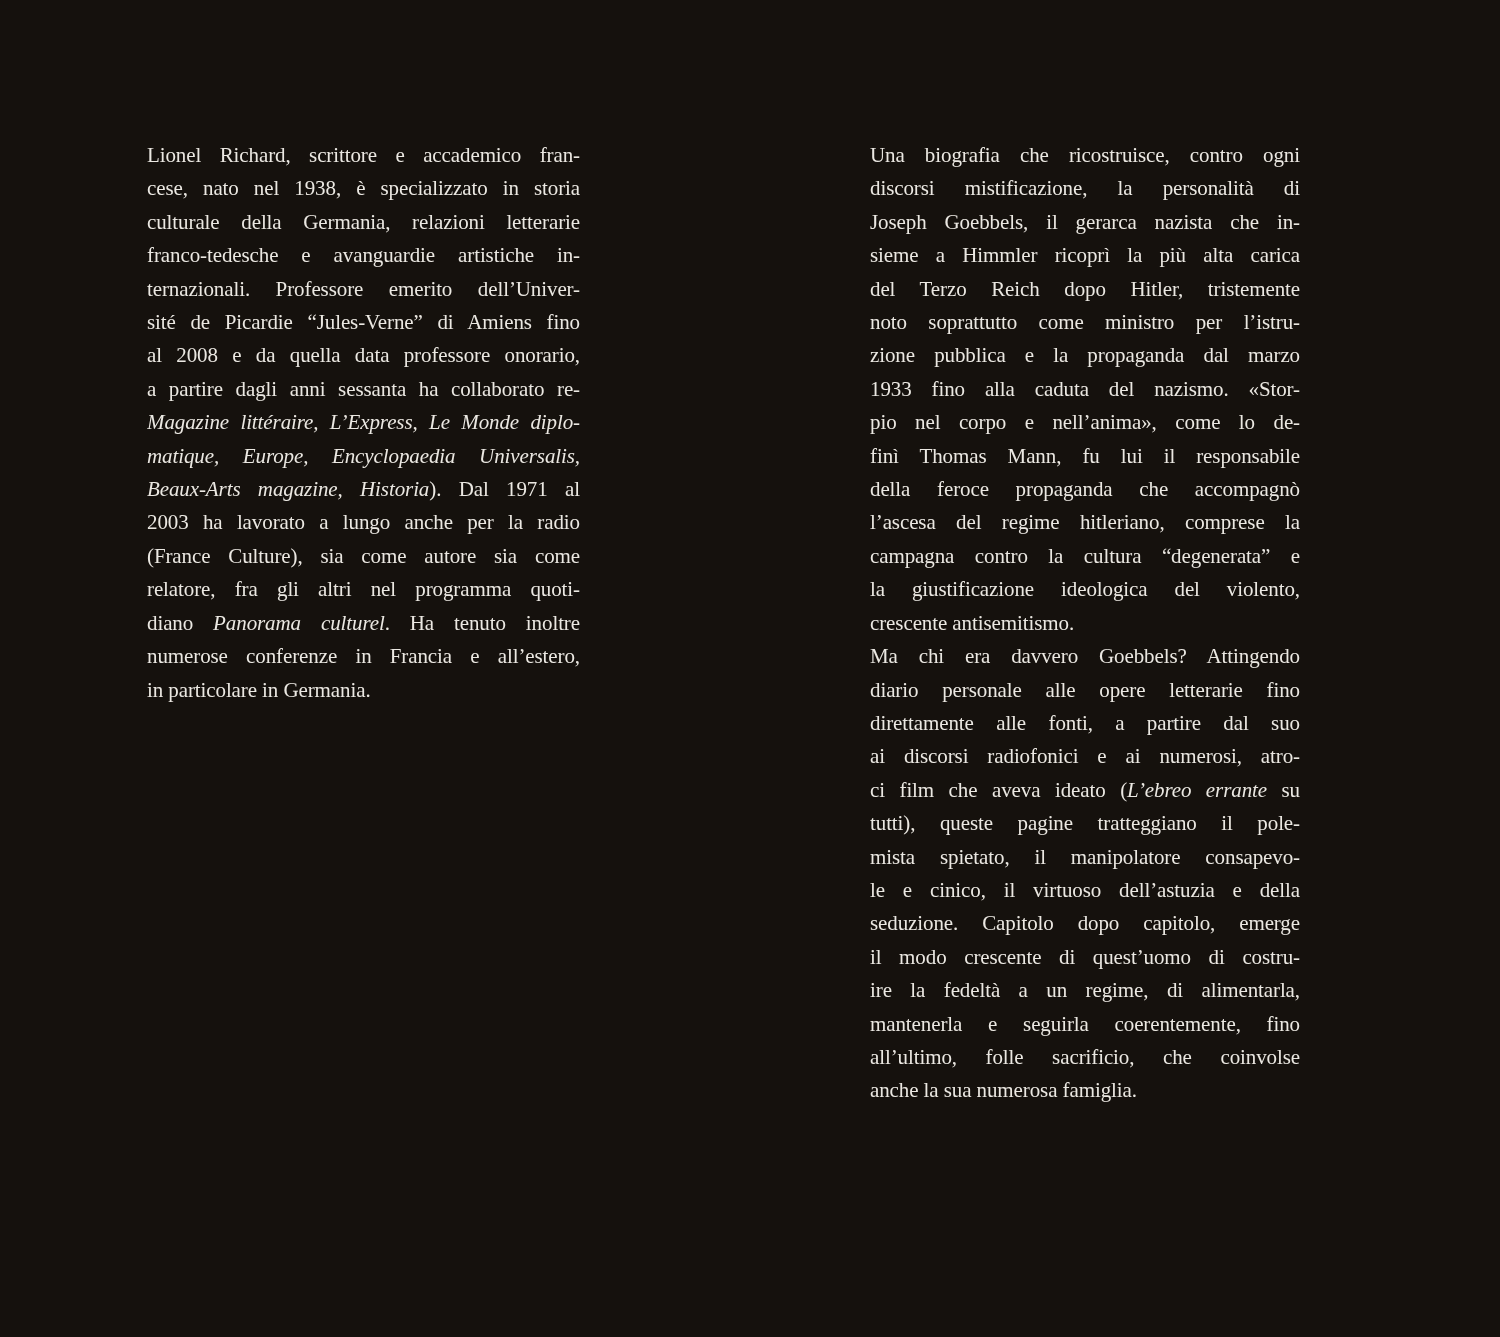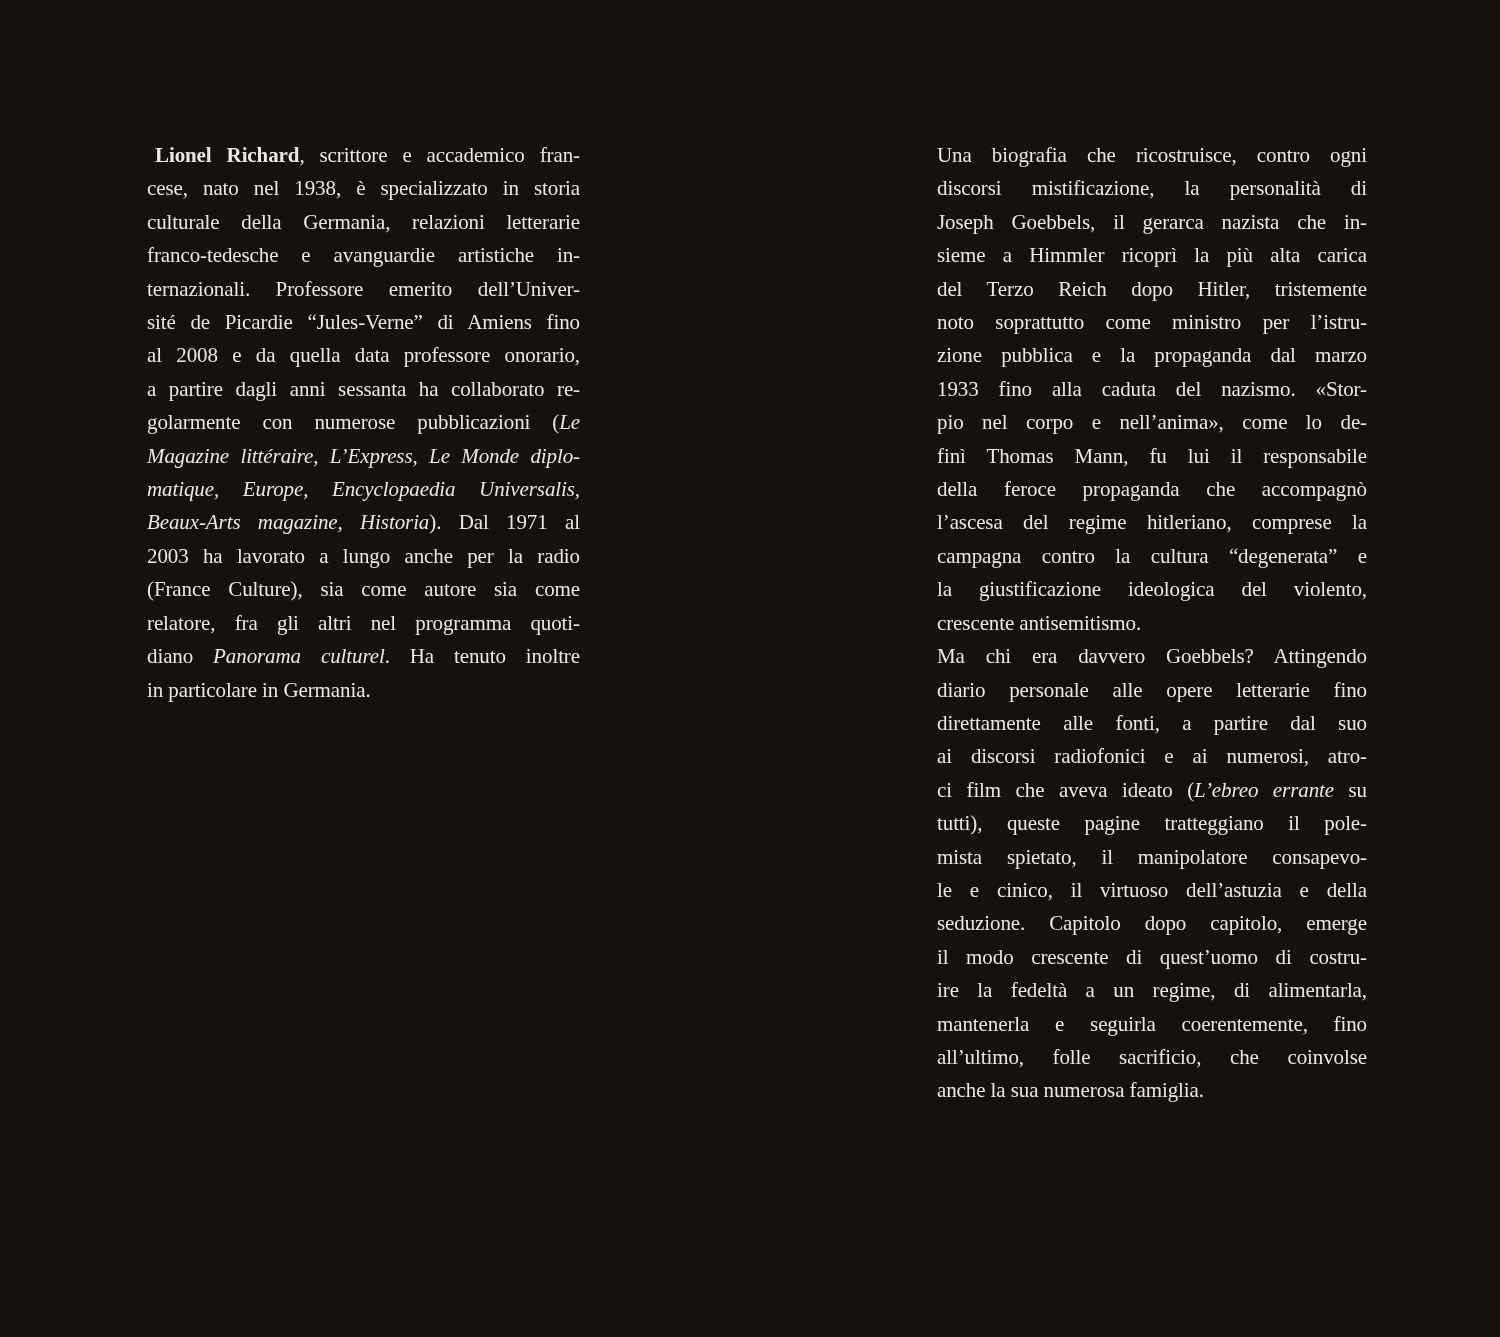--- a/index.html
+++ b/index.html
@@ -18,56 +18,56 @@
     position: absolute;
     inset: 0;
   }
   .col {
     position: absolute;
     top: 139px;
     color: #ebe8e2;
     font-size: 21px;
   }
   .col-left  { left: 147px; width: 433px; }
-  .col-right { left: 937px; width: 430px; }
+  .col-right { left: 870px; width: 430px; }
   .line {
     line-height: 33.4px;
     text-align: justify;
     text-align-last: justify;
     letter-spacing: -0.1px;
     overflow: hidden;
   }
   .line.last {
     text-align: left;
     text-align-last: left;
   }
-  .seg-b { font-weight: bold; margin-left: 8px; }
+  .seg-b { font-weight: normal; }
   .seg-i { font-style: italic; }
 </style>
 </head>
 <body style="background: rgb(21, 17, 13);">
 
 <div class="jacket">
   <section class="col col-left" style="color: rgb(235, 232, 226);">
       <div class="line"><span class="seg-b">Lionel Richard</span><span>, scrittore e accademico fran-</span></div>
       <div class="line"><span>cese, nato nel 1938, è specializzato in storia</span></div>
       <div class="line"><span>culturale della Germania, relazioni letterarie</span></div>
       <div class="line"><span>franco-tedesche e avanguardie artistiche in-</span></div>
       <div class="line"><span>ternazionali. Professore emerito dell’Univer-</span></div>
       <div class="line"><span>sité de Picardie “Jules-Verne” di Amiens fino</span></div>
       <div class="line"><span>al 2008 e da quella data professore onorario,</span></div>
       <div class="line"><span>a partire dagli anni sessanta ha collaborato re-</span></div>
-      <div class="line"><span>golarmente con numerose pubblicazioni (</span><span class="seg-i">Le</span></div>
       <div class="line"><span class="seg-i">Magazine littéraire, L’Express, Le Monde diplo-</span></div>
       <div class="line"><span class="seg-i">matique, Europe, Encyclopaedia Universalis,</span></div>
       <div class="line"><span class="seg-i">Beaux-Arts magazine, Historia</span><span>). Dal 1971 al</span></div>
       <div class="line"><span>2003 ha lavorato a lungo anche per la radio</span></div>
       <div class="line"><span>(France Culture), sia come autore sia come</span></div>
       <div class="line"><span>relatore, fra gli altri nel programma quoti-</span></div>
       <div class="line"><span>diano </span><span class="seg-i">Panorama culturel</span><span>. Ha tenuto inoltre</span></div>
+      <div class="line"><span>numerose conferenze in Francia e all’estero,</span></div>
       <div class="line last"><span>in particolare in Germania.</span></div>
     </section>
   <section class="col col-right" style="color: rgb(235, 232, 226);">
       <div class="line"><span>Una biografia che ricostruisce, contro ogni</span></div>
       <div class="line"><span>discorsi mistificazione, la personalità di</span></div>
       <div class="line"><span>Joseph Goebbels, il gerarca nazista che in-</span></div>
       <div class="line"><span>sieme a Himmler ricoprì la più alta carica</span></div>
       <div class="line"><span>del Terzo Reich dopo Hitler, tristemente</span></div>
       <div class="line"><span>noto soprattutto come ministro per l’istru-</span></div>
       <div class="line"><span>zione pubblica e la propaganda dal marzo</span></div>

